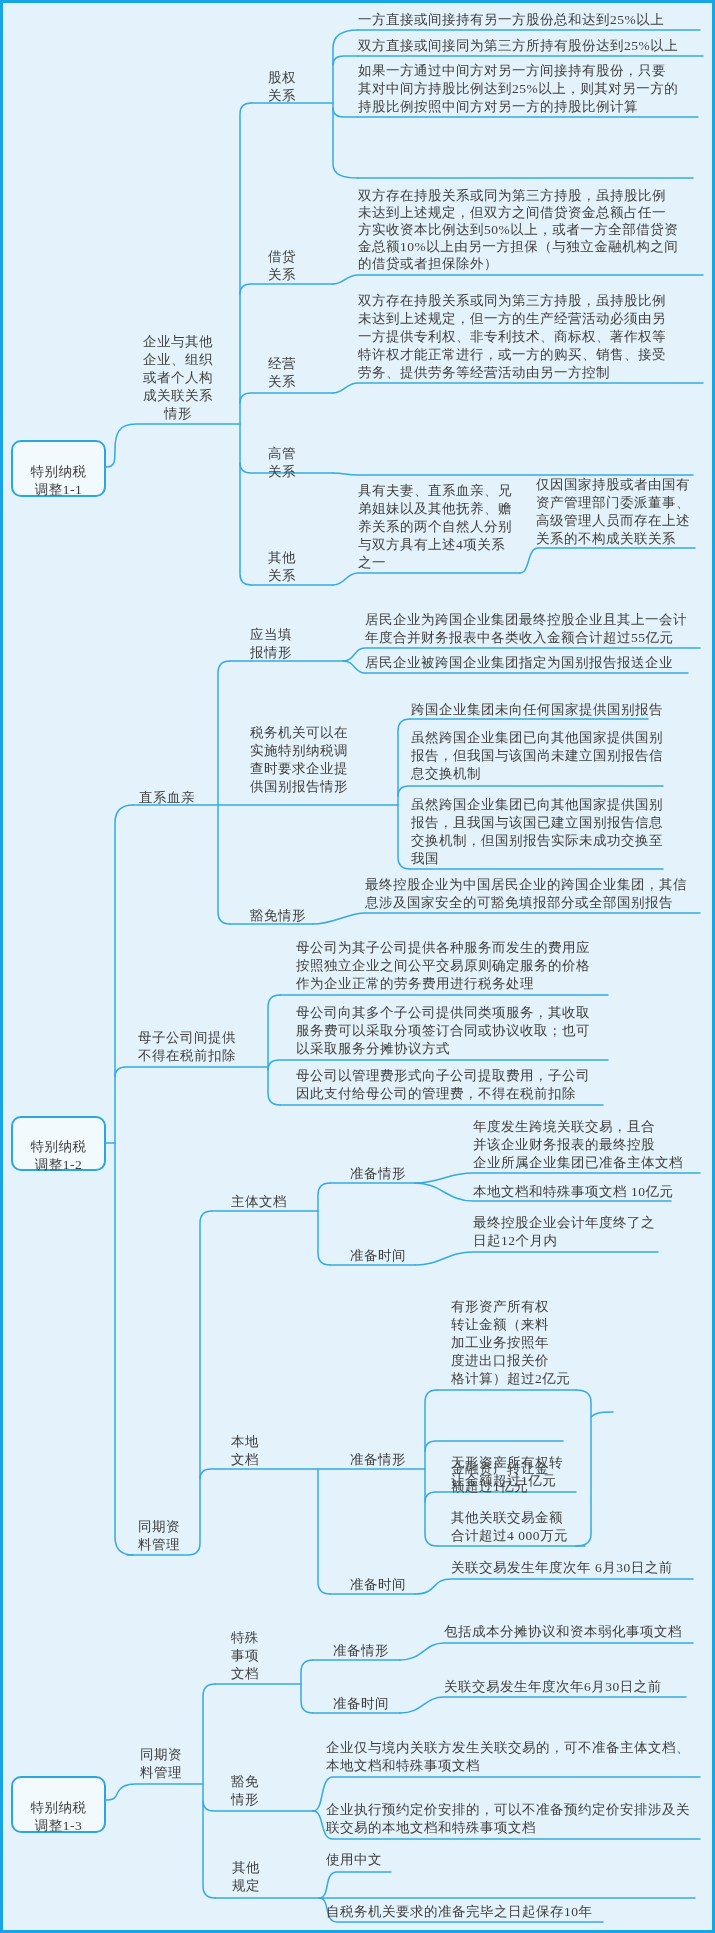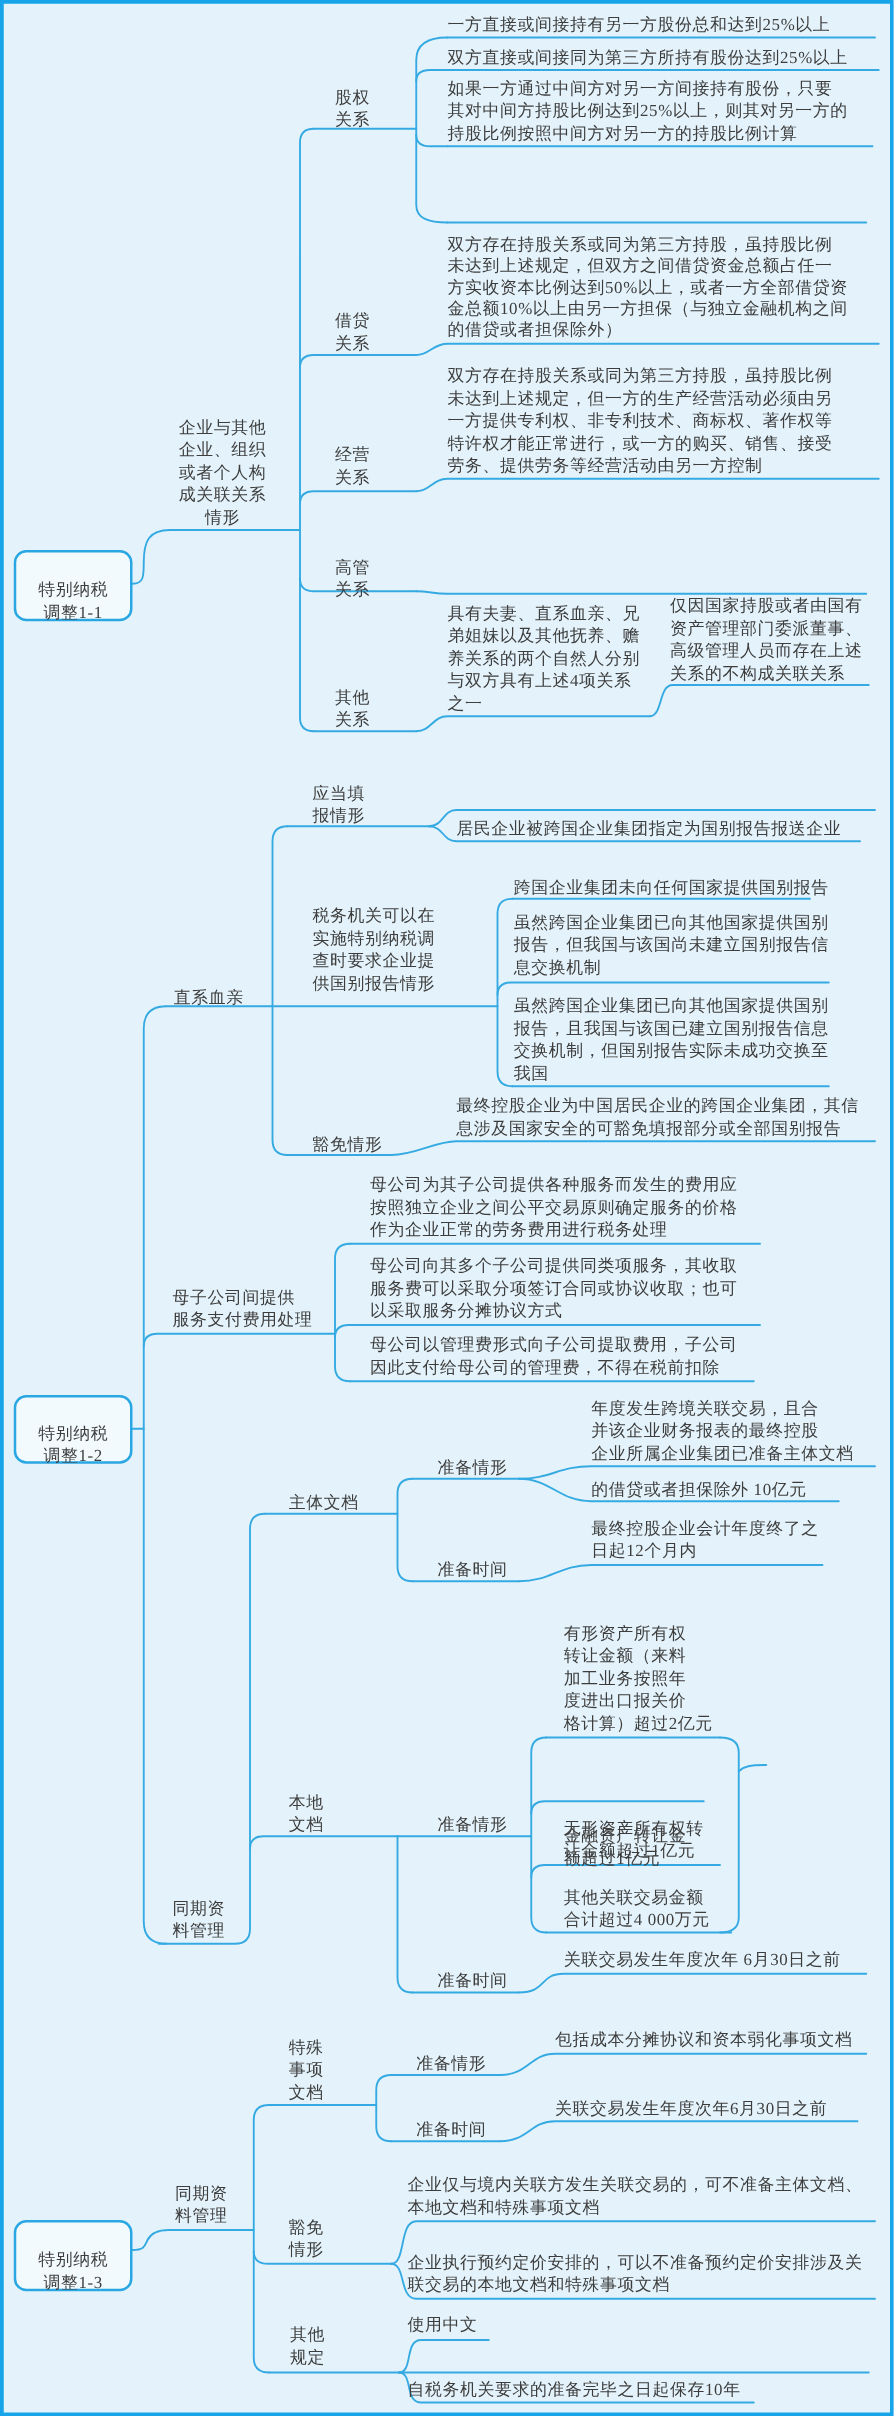--- a/index.html
+++ b/index.html
@@ -155,56 +155,58 @@
 关系的不构成关联关系</div>
 
   <div class="rootbox" style="left:8px;top:1113px;height:55px;">
     <span class="t c">特别纳税
 调整1-2</span>
   </div>
 
   <div class="t" style="left:136px;top:786px;">直系血亲</div>
   <div class="t" style="left:247px;top:623px;">应当填
 报情形</div>
+  <div class="t" style="left:362px;top:608px;">居民企业为跨国企业集团最终控股企业且其上一会计
+年度合并财务报表中各类收入金额合计超过55亿元</div>
   <div class="t" style="left:362px;top:651px;">居民企业被跨国企业集团指定为国别报告报送企业</div>
   <div class="t" style="left:247px;top:721px;">税务机关可以在
 实施特别纳税调
 查时要求企业提
 供国别报告情形</div>
   <div class="t" style="left:408px;top:698px;">跨国企业集团未向任何国家提供国别报告</div>
   <div class="t" style="left:408px;top:726px;">虽然跨国企业集团已向其他国家提供国别
 报告，但我国与该国尚未建立国别报告信
 息交换机制</div>
   <div class="t" style="left:408px;top:793px;">虽然跨国企业集团已向其他国家提供国别
 报告，且我国与该国已建立国别报告信息
 交换机制，但国别报告实际未成功交换至
 我国</div>
   <div class="t" style="left:247px;top:904px;">豁免情形</div>
   <div class="t" style="left:362px;top:873px;">最终控股企业为中国居民企业的跨国企业集团，其信
 息涉及国家安全的可豁免填报部分或全部国别报告</div>
 
   <div class="t" style="left:135px;top:1026px;">母子公司间提供
-服务支付费用处理</div>
+不得在税前扣除</div>
   <div class="t" style="left:293px;top:936px;">母公司为其子公司提供各种服务而发生的费用应
 按照独立企业之间公平交易原则确定服务的价格
 作为企业正常的劳务费用进行税务处理</div>
   <div class="t" style="left:293px;top:1001px;">母公司向其多个子公司提供同类项服务，其收取
 服务费可以采取分项签订合同或协议收取；也可
 以采取服务分摊协议方式</div>
   <div class="t" style="left:293px;top:1064px;">母公司以管理费形式向子公司提取费用，子公司
 因此支付给母公司的管理费，不得在税前扣除</div>
 
   <div class="t" style="left:135px;top:1515px;">同期资
 料管理</div>
   <div class="t" style="left:228px;top:1190px;">主体文档</div>
   <div class="t" style="left:347px;top:1162px;">准备情形</div>
   <div class="t" style="left:470px;top:1115px;">年度发生跨境关联交易，且合
 并该企业财务报表的最终控股
 企业所属企业集团已准备主体文档</div>
-  <div class="t" style="left:470px;top:1180px;">的借贷或者担保除外 10亿元</div>
+  <div class="t" style="left:470px;top:1180px;">本地文档和特殊事项文档 10亿元</div>
   <div class="t" style="left:347px;top:1244px;">准备时间</div>
   <div class="t" style="left:470px;top:1211px;">最终控股企业会计年度终了之
 日起12个月内</div>
 
   <div class="t" style="left:228px;top:1430px;">本地
 文档</div>
   <div class="t" style="left:347px;top:1448px;">准备情形</div>
   <div class="t" style="left:448px;top:1295px;">有形资产所有权
 转让金额（来料
 加工业务按照年

